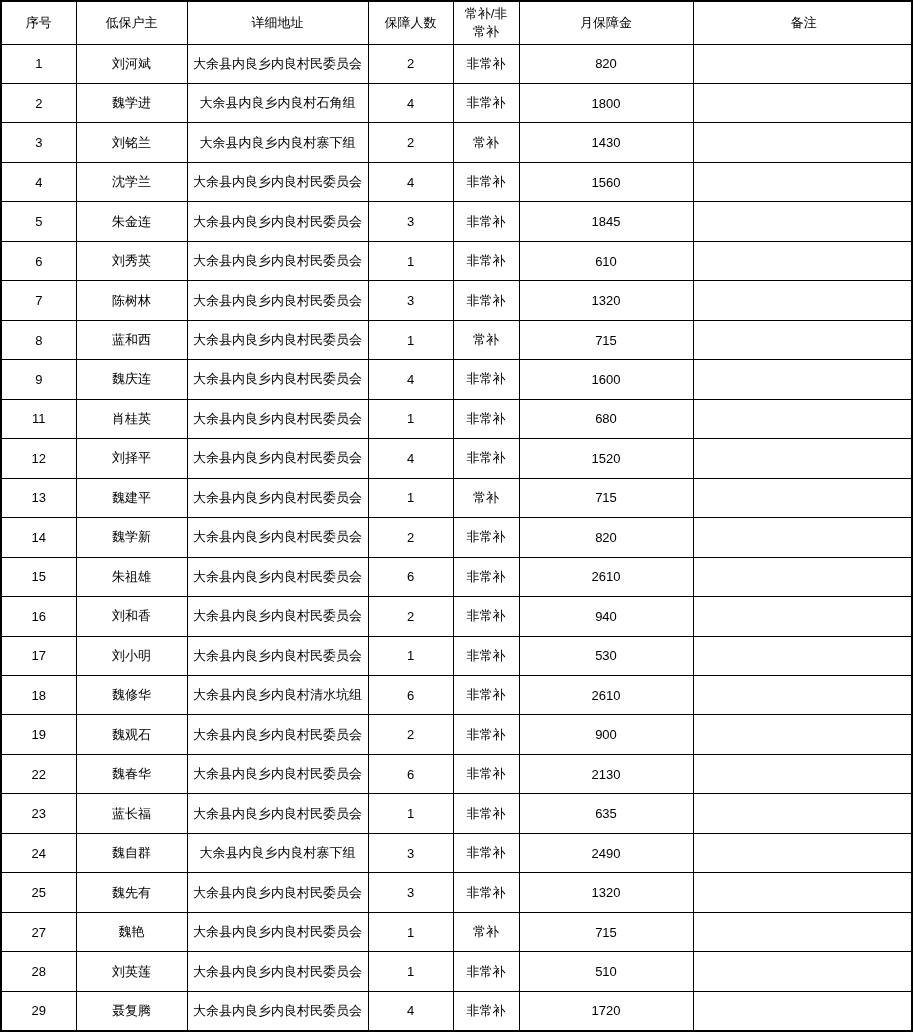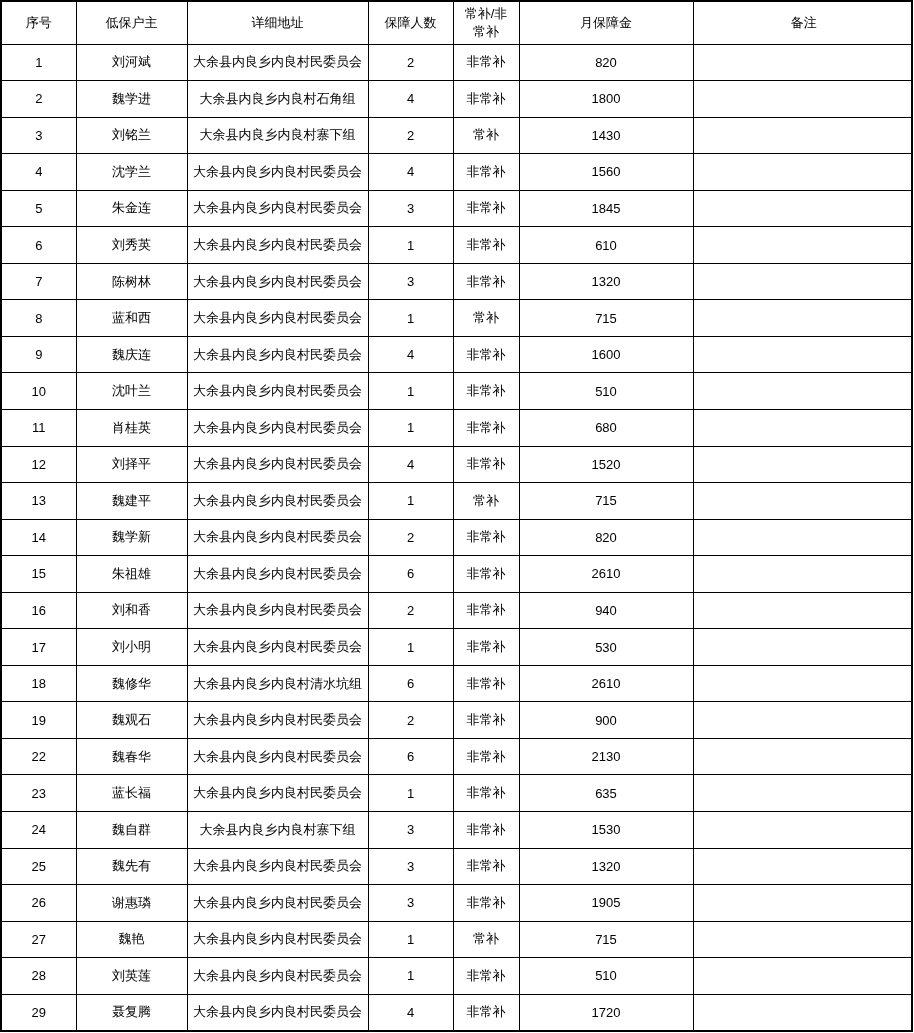--- a/index.html
+++ b/index.html
@@ -154,29 +154,20 @@
         <tr>
           <td>9</td>
           <td>魏庆连</td>
           <td>大余县内良乡内良村民委员会</td>
           <td>4</td>
           <td>非常补</td>
           <td>1600</td>
           <td></td>
         </tr>
         <tr>
-          <td>10</td>
-          <td>沈叶兰</td>
-          <td>大余县内良乡内良村民委员会</td>
-          <td>1</td>
-          <td>非常补</td>
-          <td>510</td>
-          <td></td>
-        </tr>
-        <tr>
           <td>11</td>
           <td>肖桂英</td>
           <td>大余县内良乡内良村民委员会</td>
           <td>1</td>
           <td>非常补</td>
           <td>680</td>
           <td></td>
         </tr>
         <tr>
           <td>12</td>
@@ -267,39 +258,30 @@
           <td>非常补</td>
           <td>635</td>
           <td></td>
         </tr>
         <tr>
           <td>24</td>
           <td>魏自群</td>
           <td>大余县内良乡内良村寨下组</td>
           <td>3</td>
           <td>非常补</td>
-          <td>1530</td>
+          <td>2490</td>
           <td></td>
         </tr>
         <tr>
           <td>25</td>
           <td>魏先有</td>
           <td>大余县内良乡内良村民委员会</td>
           <td>3</td>
           <td>非常补</td>
           <td>1320</td>
-          <td></td>
-        </tr>
-        <tr>
-          <td>26</td>
-          <td>谢惠璘</td>
-          <td>大余县内良乡内良村民委员会</td>
-          <td>3</td>
-          <td>非常补</td>
-          <td>1905</td>
           <td></td>
         </tr>
         <tr>
           <td>27</td>
           <td>魏艳</td>
           <td>大余县内良乡内良村民委员会</td>
           <td>1</td>
           <td>常补</td>
           <td>715</td>
           <td></td>

